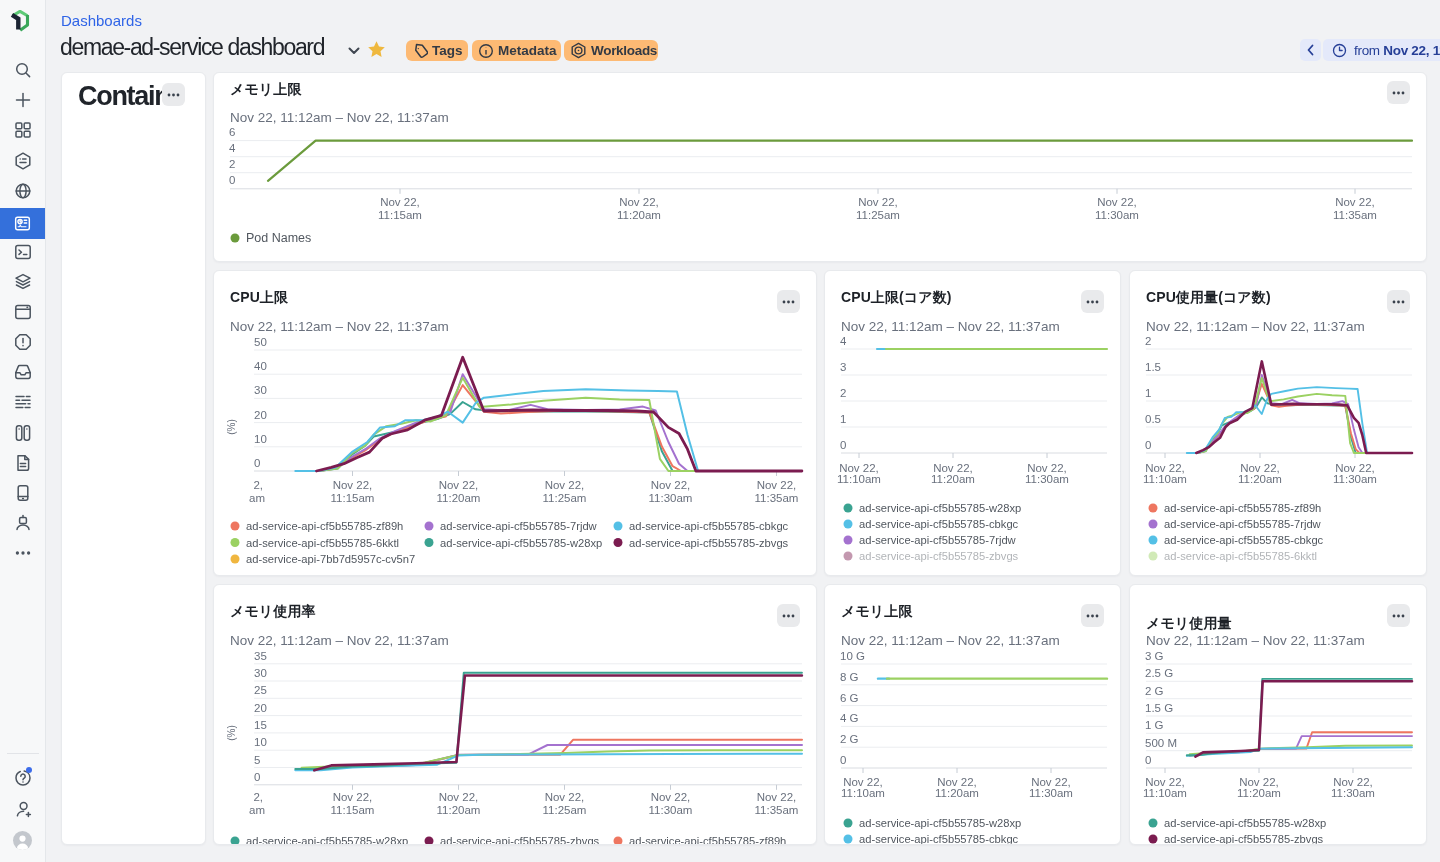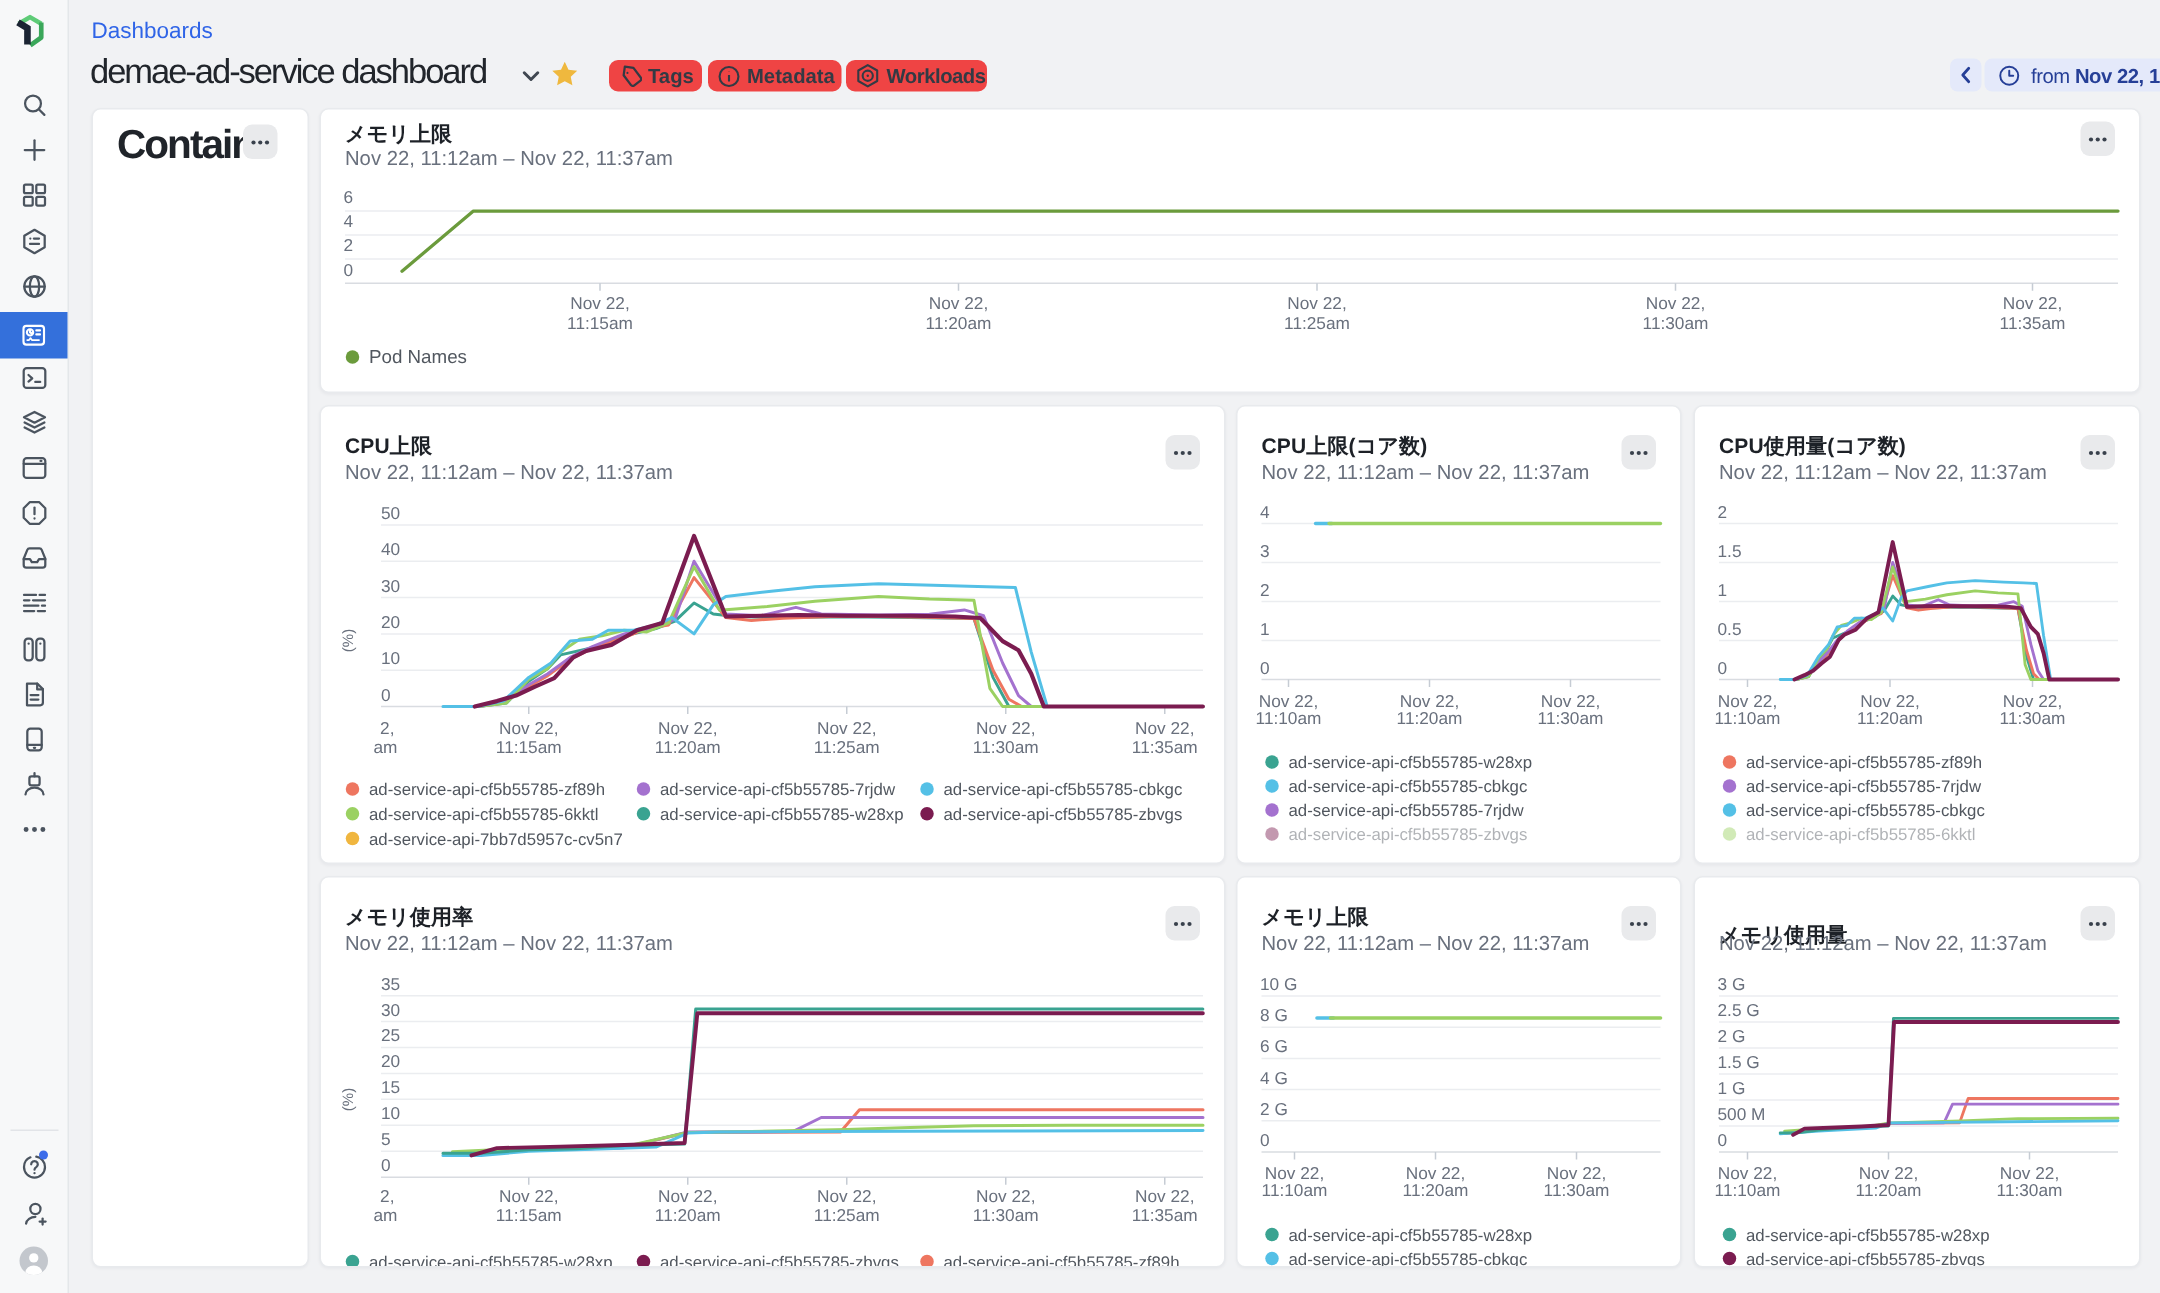--- a/index.html
+++ b/index.html
@@ -1,25 +1,25 @@
 <!DOCTYPE html>
 <html><head><meta charset="utf-8"><title>demae-ad-service dashboard</title>
 <style>
 *{margin:0;padding:0;box-sizing:border-box;}
 html,body{width:1440px;height:862px;overflow:hidden;background:#f1f2f4;
 font-family:"Liberation Sans",sans-serif;-webkit-font-smoothing:antialiased;}
 .sidebar{position:fixed;left:0;top:0;width:46px;height:862px;background:#f7f8f9;border-right:1px solid #e4e7ea;z-index:5;}
 .sb-ic{position:absolute;left:0;width:46px;display:flex;justify-content:center;}
 .card{position:absolute;background:#fff;border:1px solid #e8eaed;border-radius:6px;box-shadow:0 1px 2px rgba(32,38,50,.04);}
 .ptitle{position:absolute;left:16px;font-size:14px;font-weight:bold;color:#1d2127;letter-spacing:.1px;white-space:nowrap;}
-.psub{position:absolute;left:16px;font-size:13.5px;color:#69707d;white-space:nowrap;}
+.psub{position:absolute;left:16px;font-size:13.5px;color:#69707d;white-space:nowrap;margin-top:12px;}
 .dots{position:absolute;width:23px;height:23px;background:#e9eaec;border-radius:6px;color:#39414c;
 display:flex;align-items:center;justify-content:center;}
 .dots svg{display:block}
-.hbtn{position:absolute;top:40px;height:21px;background:#ef4444;border-radius:6px;display:flex;align-items:center;
+.hbtn{position:absolute;top:40px;height:21px;background:#fdba74;border-radius:6px;display:flex;align-items:center;
 gap:4px;padding:0 8px 0 6px;font-size:13.5px;font-weight:bold;color:#333a44;overflow:hidden;}
 .hbtn svg{flex-shrink:0;}
 .chart{position:absolute;left:0;top:0;}
 </style></head><body>
 
 <div class="sidebar">
     <svg style="position:absolute;left:8px;top:9px" width="24" height="24" viewBox="0 0 24 24">
 <path d="M4.5 6.8 L12 2.4 L19.5 6.8" fill="none" stroke="#5ecb77" stroke-width="3" stroke-linejoin="round"></path>
 <path d="M19.5 6 L19.5 16 L12.2 21.2" fill="none" stroke="#3aa75a" stroke-width="3.1" stroke-linejoin="round"></path>
 <path d="M4 5.9 L10.3 9.8 L10.3 20.6" fill="none" stroke="#1b2433" stroke-width="4.4" stroke-linejoin="miter"></path>

